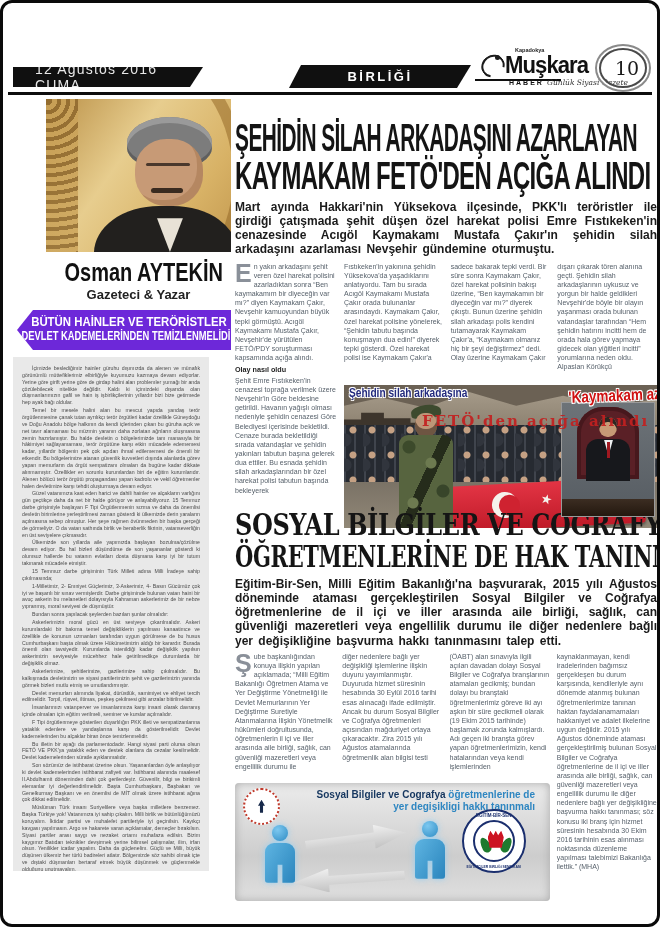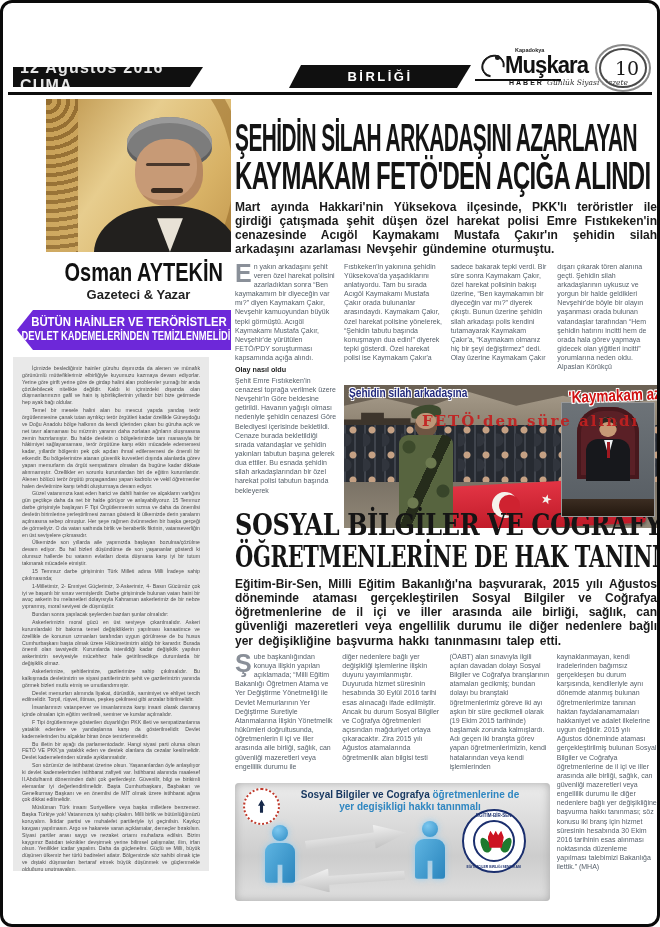--- a/index.html
+++ b/index.html
@@ -6,21 +6,21 @@
   .page{position:relative;width:660px;height:927px;background:#fff;border:3px solid #0a0a0a;
         border-radius:12px;box-sizing:border-box;overflow:hidden;
         font-family:"Liberation Sans",sans-serif;color:#222;}
   
   .url-bar{position:absolute;left:10px;top:45px;width:460px;height:16px;
     background:linear-gradient(90deg,#f2f2f2 0 150px,#9e9e9e 210px,#e9e9e9 100%);
     clip-path:polygon(0 0,100% 0,95% 100%,0 100%);display:flex;align-items:center;}
   .url-bar span{font-size:9px;color:#5a5a5a;letter-spacing:.6px;padding-left:10px;font-weight:bold;}
   .date-bar{position:absolute;left:10px;top:64px;width:190px;height:20px;background:#101010;
     clip-path:polygon(0 0,100% 0,calc(100% - 13px) 100%,0 100%);display:flex;align-items:center;}
-  .date-bar span{font-size:16px;color:#e8e8e8;font-weight:bold;letter-spacing:1.2px;padding-left:7px;}
+  .date-bar span{font-size:14px;color:#e8e8e8;font-weight:normal;letter-spacing:1.2px;padding-left:22px;}
   .section-badge{position:absolute;left:286px;top:62px;width:182px;height:23px;background:#101010;
     clip-path:polygon(12px 0,100% 0,calc(100% - 14px) 100%,0 100%);
     display:flex;align-items:center;justify-content:center;}
   .section-badge span{color:#fff;font-weight:bold;font-size:13px;letter-spacing:2.5px;}
   .mid-rule{position:absolute;left:472px;top:76px;width:86px;height:2px;background:#101010;}
   .brand{position:absolute;left:478px;top:44px;width:134px;height:44px;text-align:right;}
   .brand .swirl{position:absolute;left:0;top:8px;width:20px;height:18px;border:2.5px solid #1c1c1c;
     border-radius:50%;border-bottom-color:transparent;transform:rotate(-35deg);}
   .brand .swirl-dot{position:absolute;left:14px;top:8px;width:5px;height:5px;background:#1c1c1c;border-radius:50%;}
   .brand .kapadokya{position:absolute;left:34px;top:0;font-size:5.5px;font-weight:bold;color:#222;}
@@ -138,21 +138,21 @@
   .body2{margin-top:4px;display:grid;grid-template-columns:repeat(4,1fr);grid-template-rows:124px auto;gap:7px;}
   .b2-c1{grid-column:1;grid-row:1;overflow:hidden;}
   .b2-c2{grid-column:2;grid-row:1;overflow:hidden;}
   .b2-c3{grid-column:3;grid-row:1;overflow:hidden;}
   .b2-c4{grid-column:4;grid-row:1/3;}
   .banner-img{grid-column:1/4;grid-row:2;position:relative;height:118px;border-radius:4px;overflow:hidden;
     background:linear-gradient(180deg,#ececec,#cdcdcd 62%,#e0e0e0);box-shadow:inset 0 0 10px #a8a8a8;}
   .meb-logo{position:absolute;left:8px;top:5px;width:33px;height:33px;border-radius:50%;background:#fff;
     border:2px dotted #c0392b;display:flex;align-items:center;justify-content:center;}
   .meb-torch{width:7px;height:13px;background:#17294a;clip-path:polygon(50% 0,100% 45%,72% 45%,72% 100%,28% 100%,28% 45%,0 45%);}
-  .bn-title{position:absolute;left:50px;top:6px;width:250px;text-align:center;font-size:10px;
+  .bn-title{position:absolute;left:50px;top:6px;width:250px;text-align:right;font-size:10px;
     font-weight:bold;line-height:1.25;}
   .bn-strong{color:#15365f;}
   .bn-light{color:#2e86c1;}
   .person{position:absolute;width:34px;filter:drop-shadow(0 0 3px rgba(140,205,245,.9));}
   .p1{left:28px;top:42px;}
   .p2{left:178px;top:38px;}
   .p-head{width:16px;height:16px;border-radius:50%;background:radial-gradient(circle at 35% 30%,#7cc8f0,#2f8cc4);margin:0 auto;}
   .p-body{width:30px;height:40px;margin:2px auto 0;background:linear-gradient(120deg,#5fb5e2,#2a85bd);
     border-radius:9px 9px 3px 3px;
     clip-path:polygon(0 0,100% 0,100% 100%,58% 100%,58% 55%,42% 55%,42% 100%,0 100%);}
@@ -268,21 +268,21 @@
           <div class="ph-inset">
             <div class="k-chair"></div>
             <div class="k-head"></div>
             <div class="k-suit"></div>
             <div class="k-shirt"></div>
             <div class="k-tie"></div>
             <div class="k-desk"></div>
           </div>
           <div class="cap1 outl">Şehidin silah arkadaşına</div>
           <div class="cap2 outl">'Kaymakam azarı..!'</div>
-          <div class="cap3">FETÖ'den süre alındı</div>
+          <div class="cap3">FETÖ'den açığa alındı</div>
         </div>
       </div>
     </div>
   </section>
 
   <section class="art2">
     <div class="h2l l1">SOSYAL BİLGİLER VE COĞRAFYA</div>
     <div class="h2l l2">ÖĞRETMENLERİNE DE HAK TANINMALI</div>
     <div class="lead">Eğitim-Bir-Sen, Milli Eğitim Bakanlığı'na başvurarak, 2015 yılı Ağustos döneminde ataması gerçekleştirilen Sosyal Bilgiler ve Coğrafya öğretmenlerine de il içi ve iller arasında aile birliği, sağlık, can güvenliği mazeretleri veya engellilik durumu ile diğer nedenlere bağlı yer değişikliğine başvurma hakkı tanınmasını talep etti.</div>
     <div class="body2">

